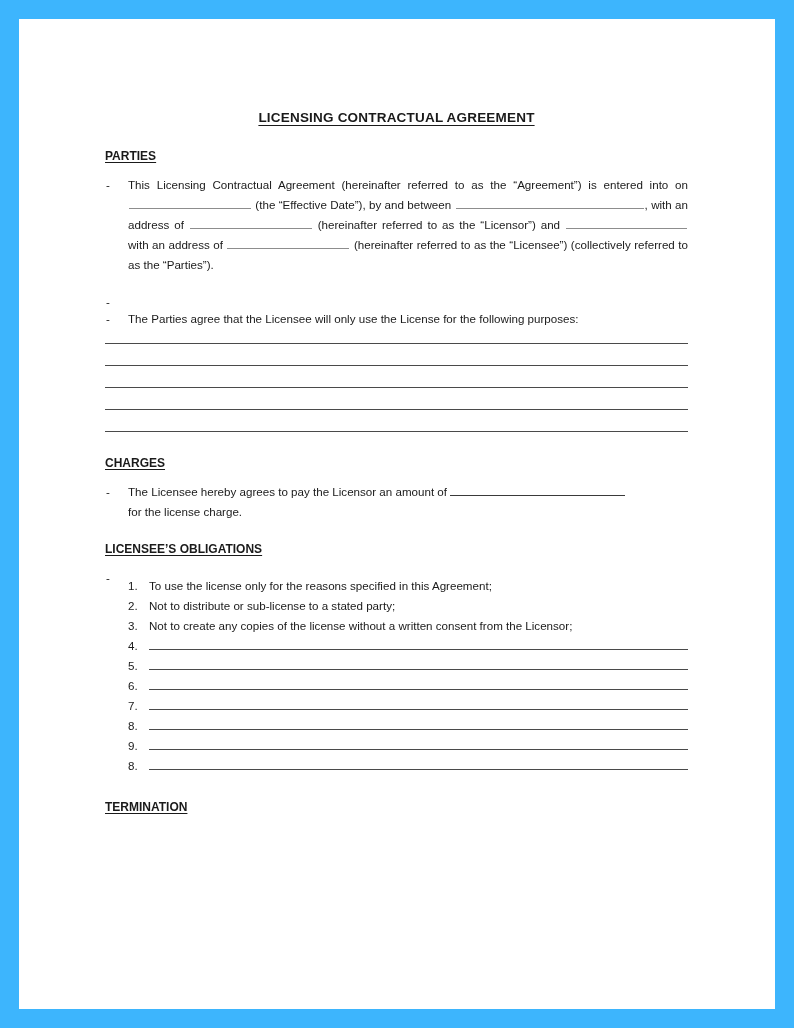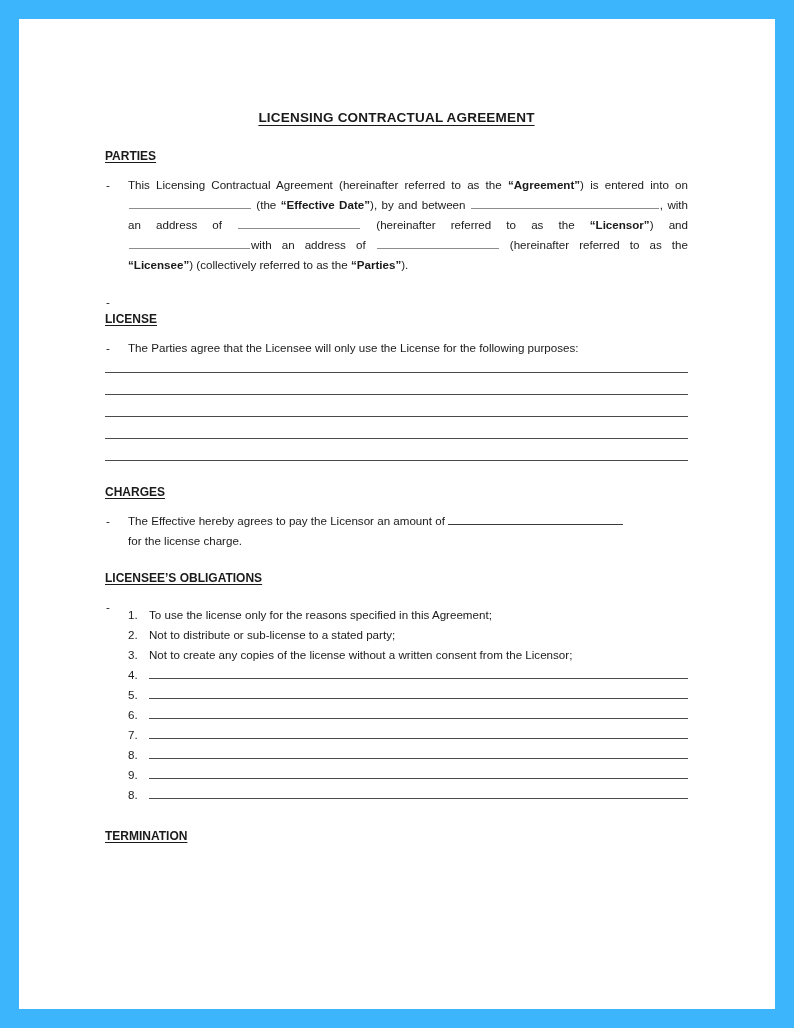--- a/index.html
+++ b/index.html
@@ -69,21 +69,21 @@
   .bullet .dash {
     position: absolute;
     left: 1px;
     top: 0;
     font-size: 11.6px;
     line-height: 20px;
     color: #1a1a1a;
   }
   .bullet.nojustify { text-align: left; }
 
-  b { font-weight: bold; }
+  b { font-weight: normal; }
 
   
   .blank {
     display: inline-block;
     border-bottom: 1px solid #8d8d8d;
     vertical-align: baseline;
     height: 12px;
     margin: 0 1px;
   }
   .blank-to-edge {
@@ -152,44 +152,41 @@
 
     <div class="spacer-md"></div>
 
 
     <div class="bullet">
       <span class="dash">-</span>
     </div>
 
     <div class="spacer-md"></div>
 
-    <div class="heading-row">
-      <span class="section-heading">LICENSE</span>
-    </div>
 
     <div class="bullet nojustify">
       <span class="dash">-</span><span>The Parties agree that the Licensee will only use the License for the following purposes:</span>
     </div>
 
     <div class="rule-block">
       <div class="rule"></div>
       <div class="rule"></div>
       <div class="rule"></div>
       <div class="rule"></div>
       <div class="rule"></div>
     </div>
 
     <div class="spacer-lg"></div>
 
     <div class="heading-row">
       <span class="section-heading">CHARGES</span>
     </div>
 
     <div class="bullet nojustify">
-      <span class="dash">-</span><span>The Effective hereby agrees to pay the Licensor an amount of </span><span class="blank-to-edge"></span><br><span>for the license charge.</span>
+      <span class="dash">-</span><span>The Licensee hereby agrees to pay the Licensor an amount of </span><span class="blank-to-edge"></span><br><span>for the license charge.</span>
     </div>
 
     <div class="spacer-md"></div>
 
     <div class="heading-row">
       <span class="section-heading">LICENSEE’S OBLIGATIONS</span>
     </div>
 
     <div class="bullet nojustify">
       <span class="dash">-</span>

